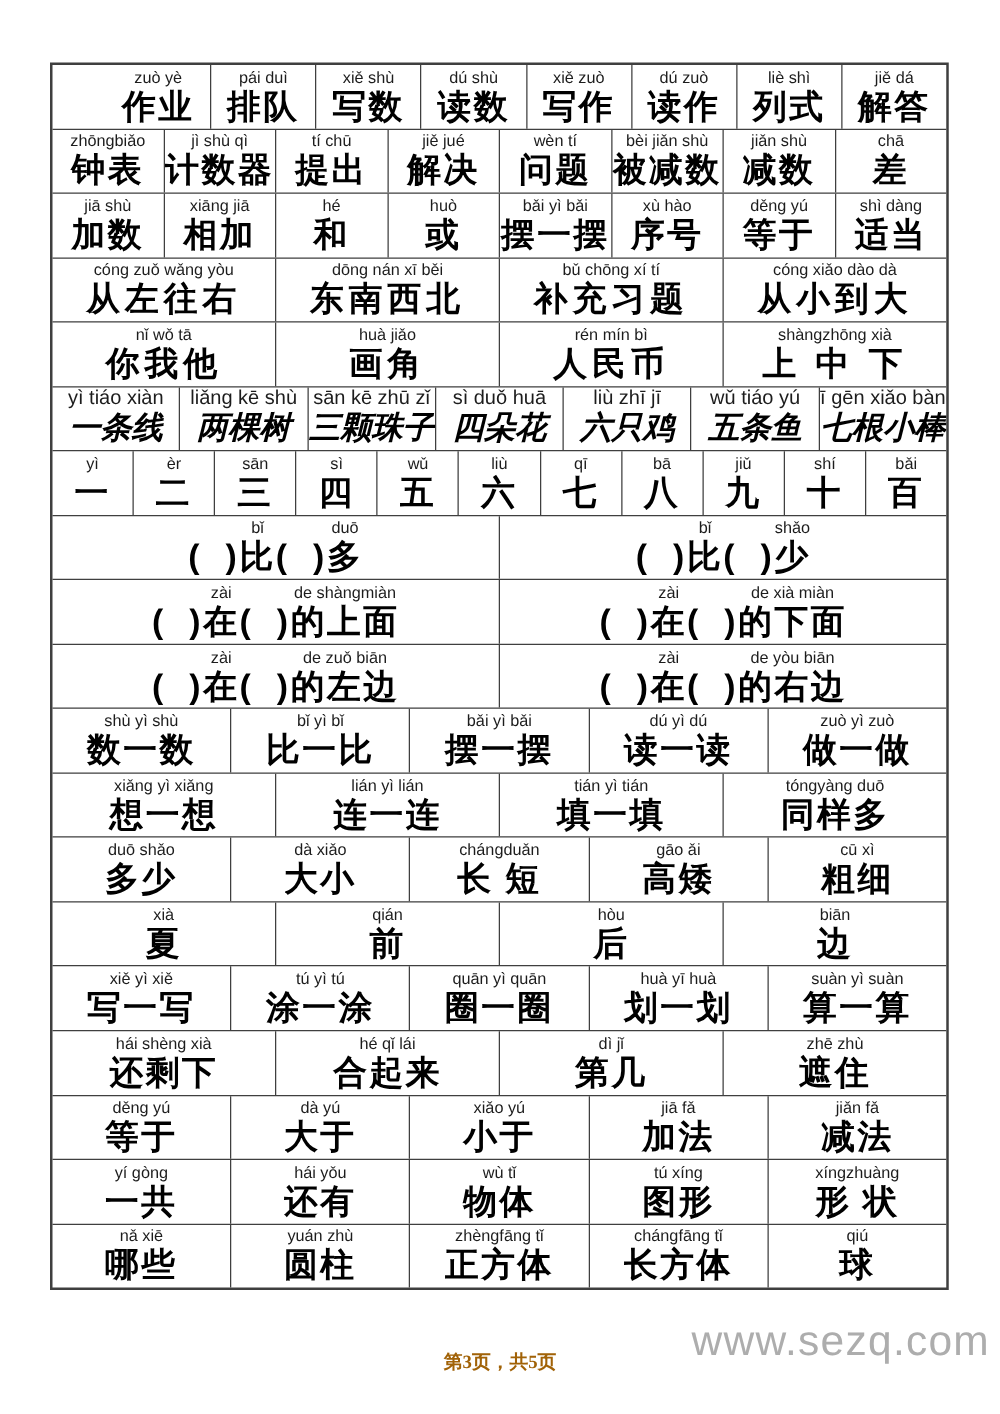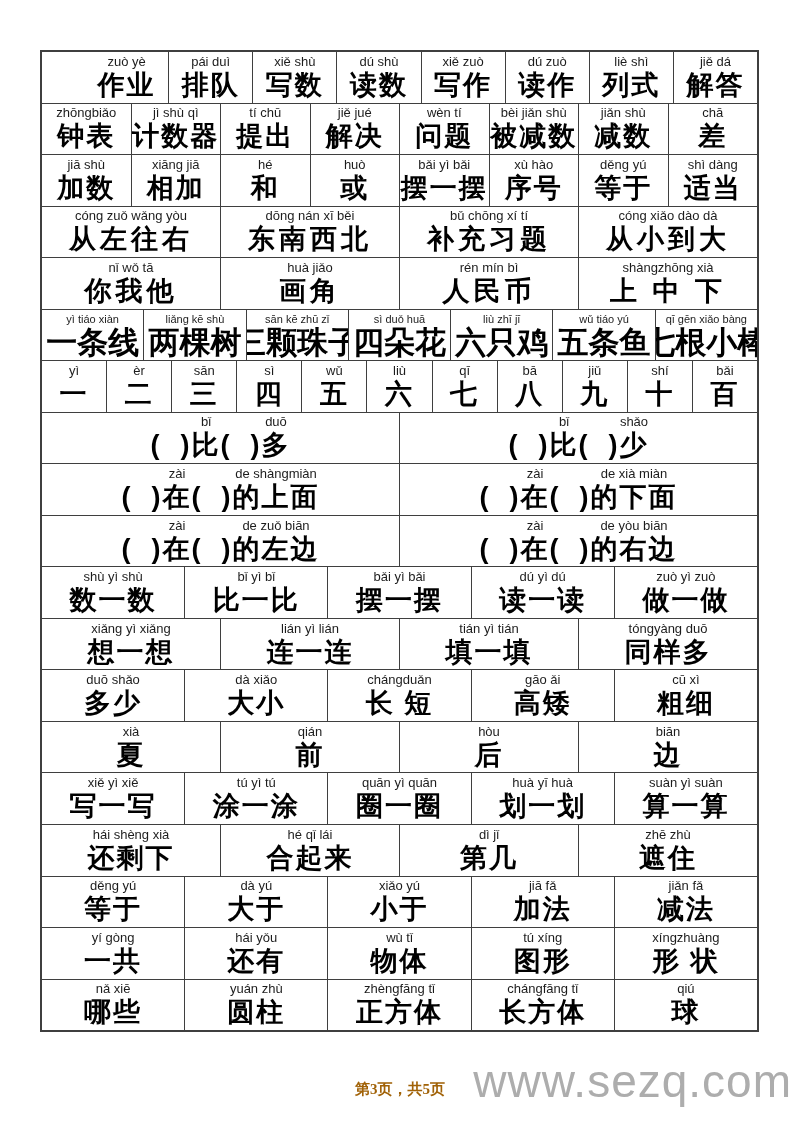--- a/index.html
+++ b/index.html
@@ -35,32 +35,32 @@
   .py{
     font-size:13px;line-height:16px;min-height:16px;
     color:#1c1c1c;white-space:pre;font-weight:400;
   }
   .zh{
     font-size:27px;line-height:31px;
     font-weight:700;color:#000;
     white-space:pre;letter-spacing:2px;
   }
   
-  .row:nth-child(6) .zh{font-size:31px;letter-spacing:0;}
-  .row:nth-child(6) .py{font-size:11px;}
+  .row:nth-child(6) .zh{font-size:25px;letter-spacing:0;font-style:italic;}
+  .row:nth-child(6) .py{font-size:16px;}
   .row:nth-child(4) .zh,.row:nth-child(5) .zh{letter-spacing:4px;}
   .footer-page{
     position:absolute;left:0;right:0;top:1080px;
     text-align:center;
     font-size:15px;color:#a16207;font-weight:700;
     font-family:"Liberation Serif","DejaVu Serif",serif;
   }
   .watermark{
     position:absolute;right:8px;top:1054px;
-    font-size:46px;color:#adadad;font-weight:400;
+    font-size:34px;color:#adadad;font-weight:400;
     letter-spacing:1px;
     font-family:"Liberation Sans","DejaVu Sans",sans-serif;
   }
 </style>
 </head>
 <body>
 
 <div class="page">
   <div class="word-table">
       <div class="row">

